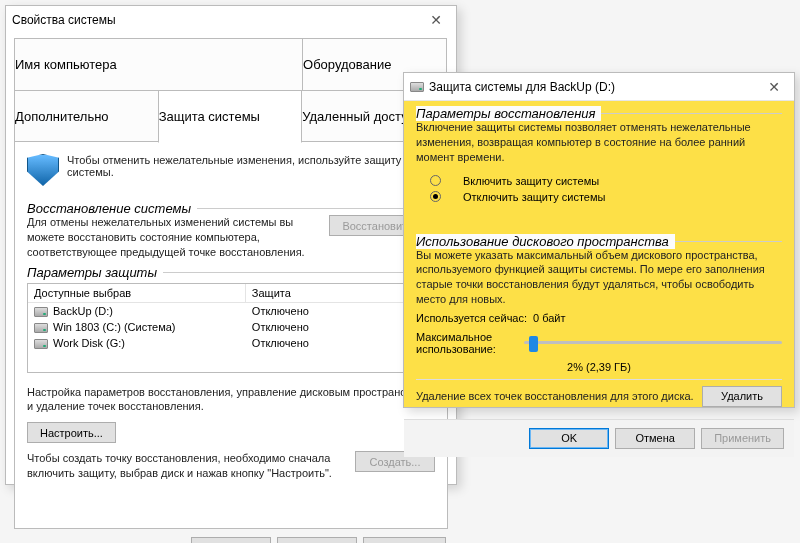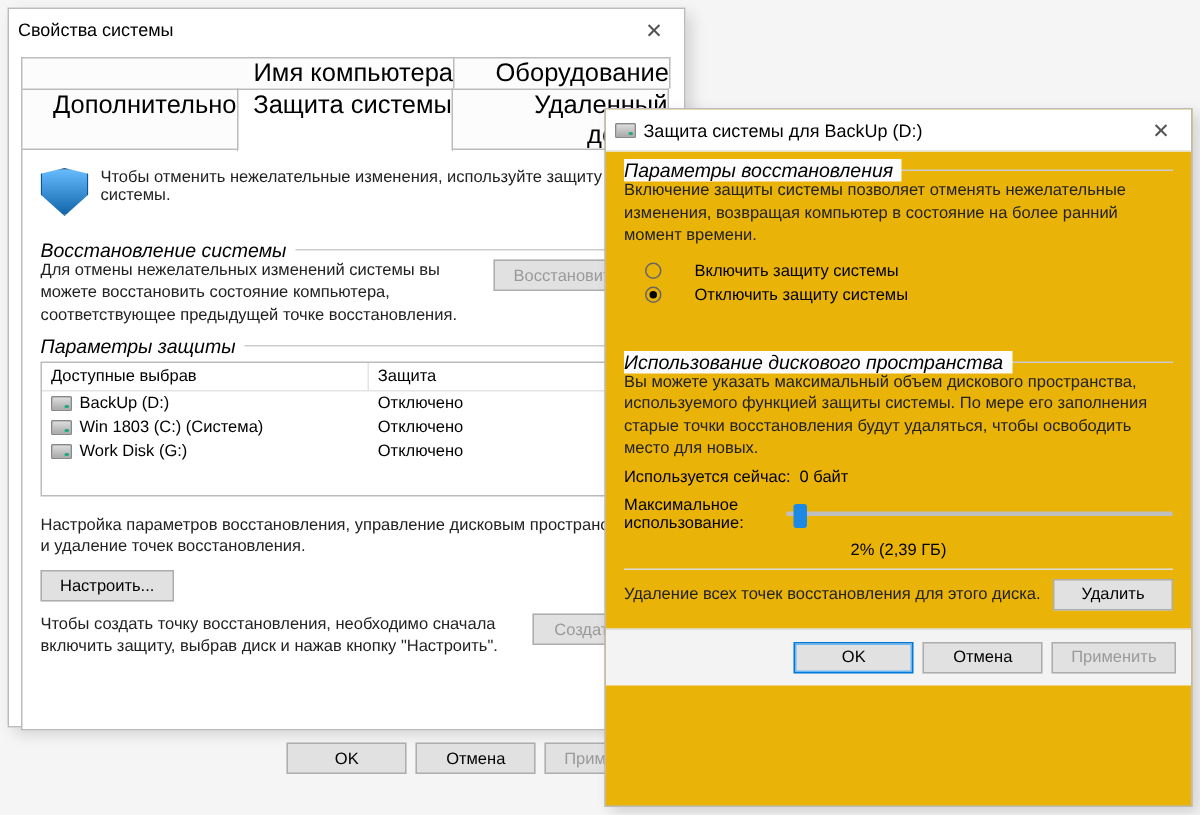--- a/index.html
+++ b/index.html
@@ -13,21 +13,21 @@
     position: relative;
     overflow: hidden;
   }
   .window {
     position: absolute;
     background: #fff;
     border: 1px solid #bbb;
     box-shadow: 4px 4px 10px rgba(0,0,0,0.15);
   }
   .win1 { left: 5px; top: 5px; width: 452px; height: 480px; }
-  .win2 { left: 403px; top: 72px; width: 392px; height: 466px; background:#eab308; }
+  .win2 { left: 403px; top: 72px; width: 392px; height: 336px; background:#fde047; }
   .titlebar {
     height: 28px;
     display: flex;
     align-items: center;
     padding: 0 6px;
     border-bottom: 1px solid #e6e6e6;
     background: #fff;
   }
   .titlebar.compact { border-bottom: none; }
   .title-text { flex: 1; font-size: 12px; }
@@ -45,23 +45,23 @@
   }
   .drive-icon::after{
     content:""; position:absolute; right:1px; bottom:1px;
     width:3px;height:2px;background:#2a7; border-radius:1px;
   }
   
   .tabs-outer { padding: 4px 8px 0 8px; }
   .tab-row { display:flex; }
   .tab {
     border:1px solid #bbb; border-bottom:none;
-    padding:0 0; font-size:17px;
+    padding:18px 0; font-size:13px;
     background:#fcfcfc;
-    text-align:right;
+    text-align:left;
     cursor:pointer;
     margin-right:-1px;
     position:relative;
   }
   .tab.active { background:#fff; z-index:2; border-bottom:1px solid #fff; margin-bottom:-1px; padding-bottom:4px;}
   .tab-row.row1 .tab:nth-child(1){width:66.6%;}
   .tab-row.row1 .tab:nth-child(2){width:33.4%;}
   .tab-row.row2 .tab{width:33.33%;}
   .tab-panel {
     border:1px solid #bbb;

